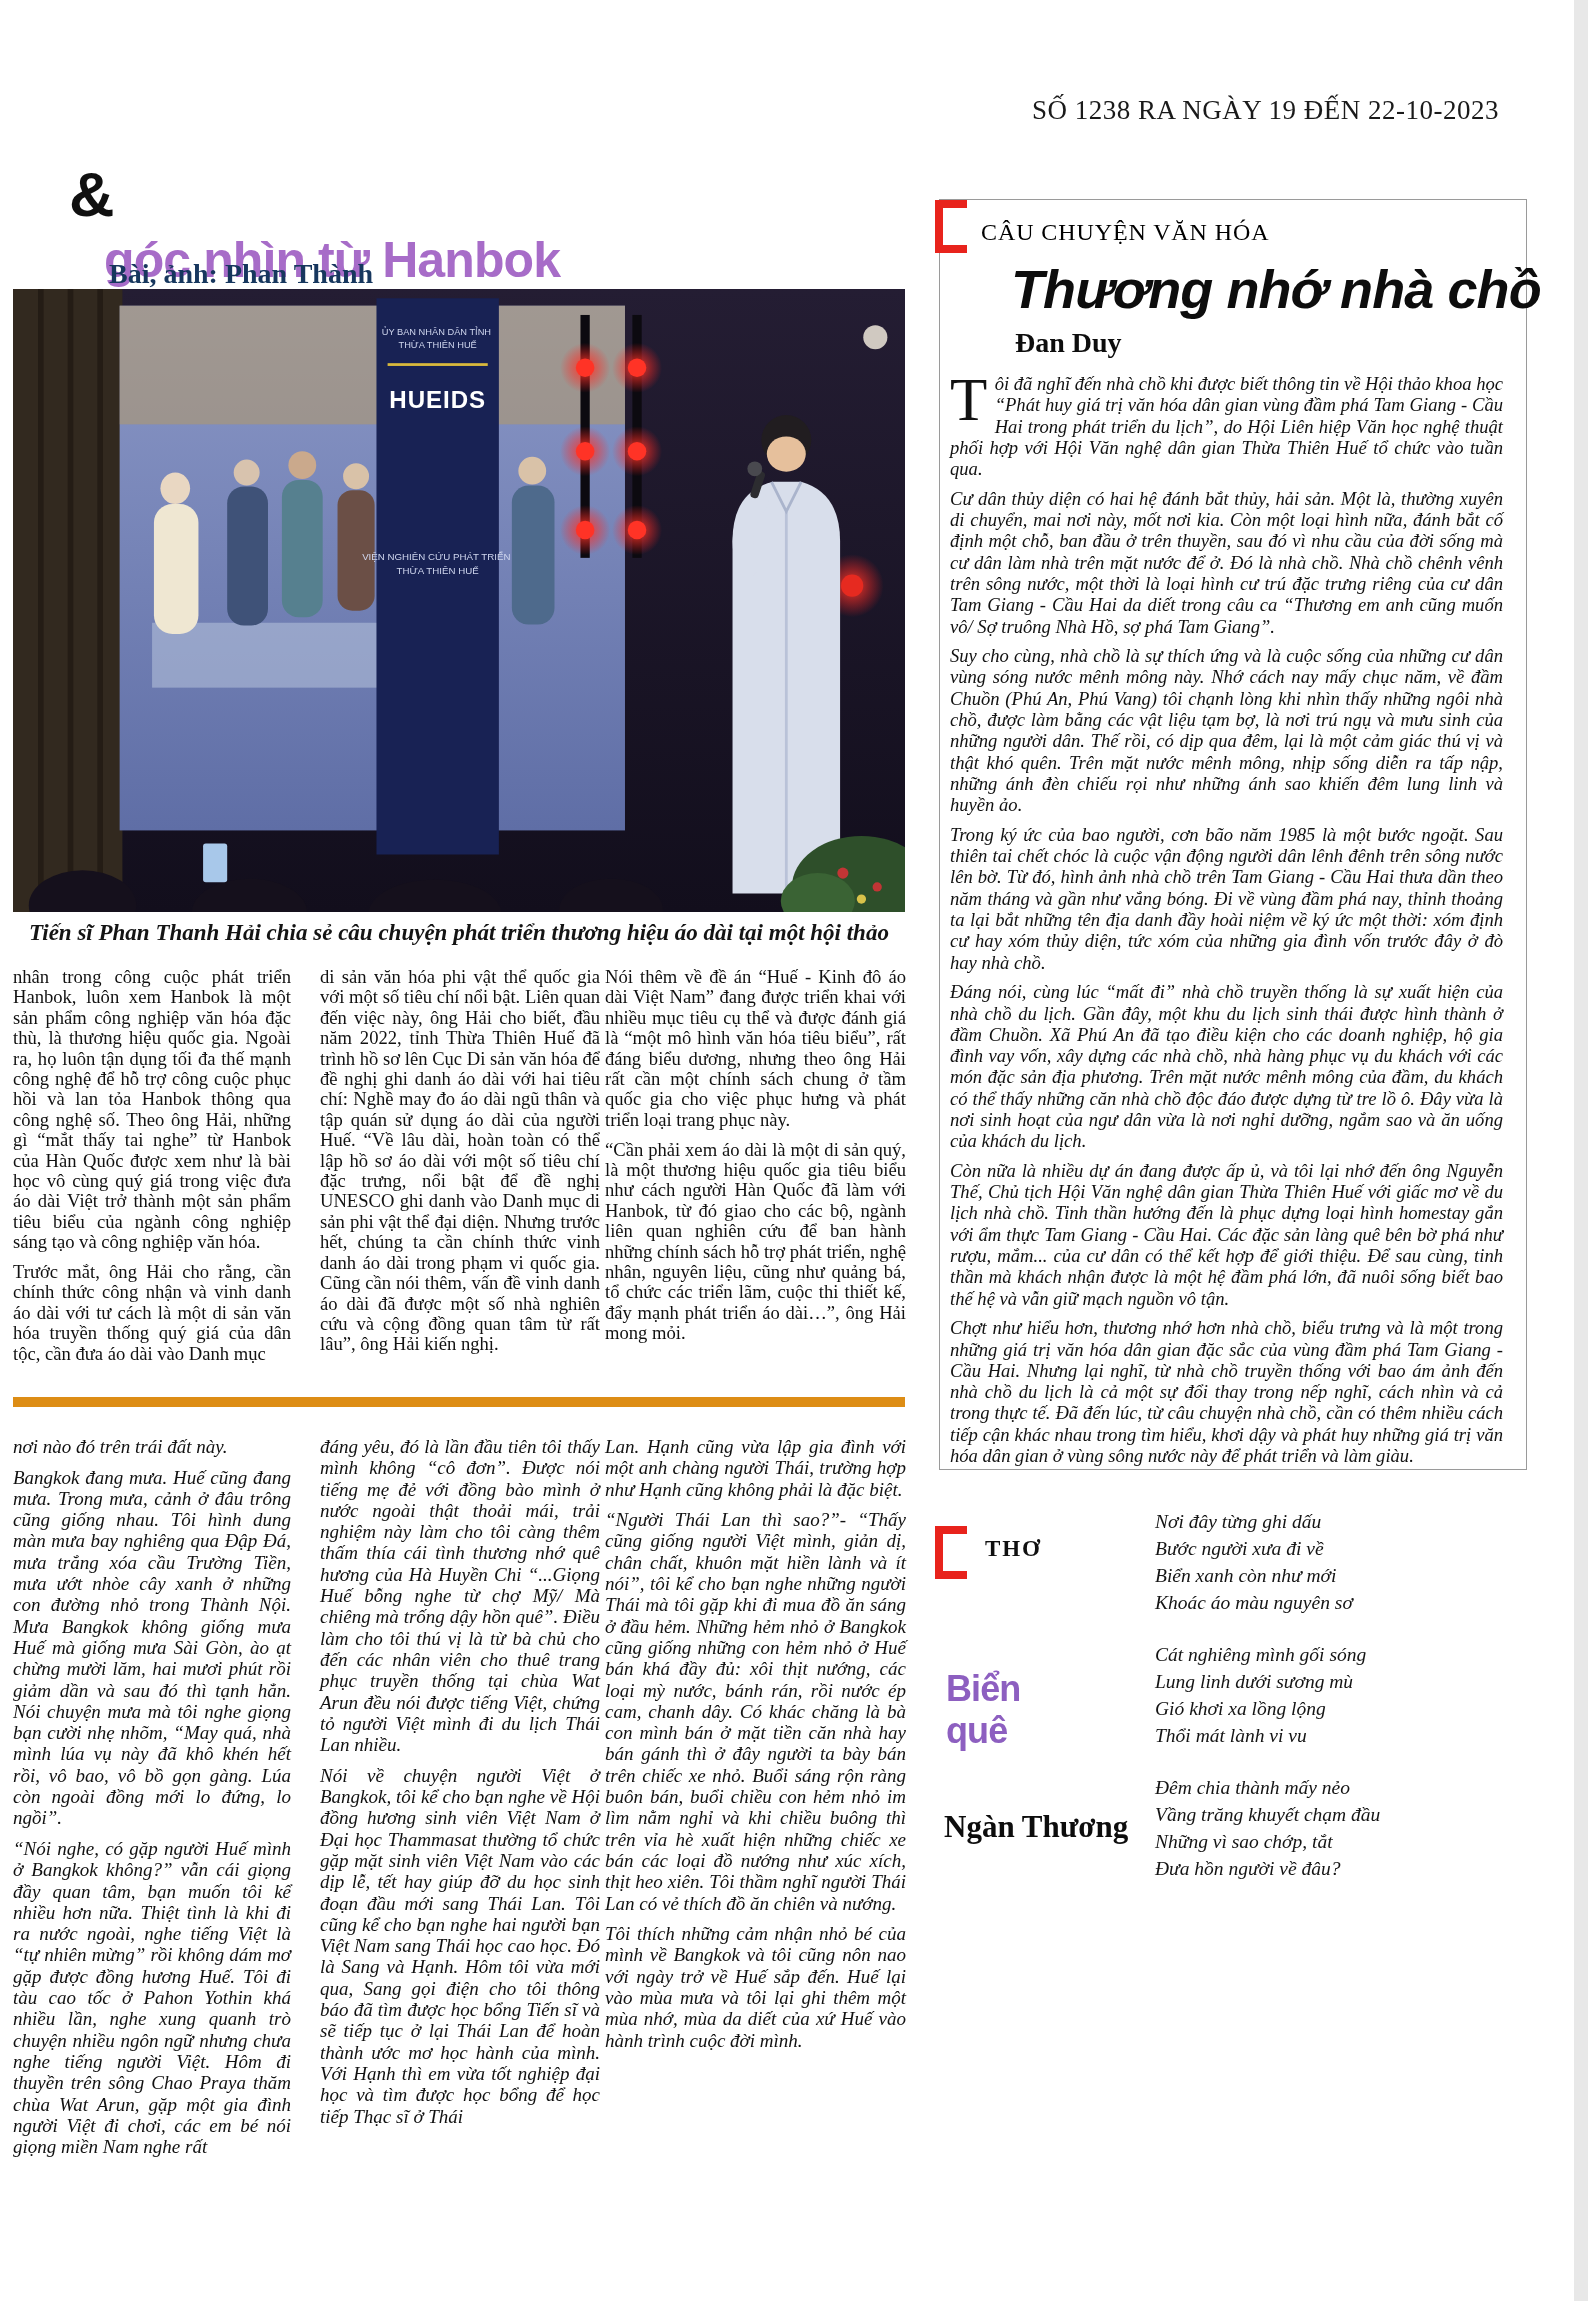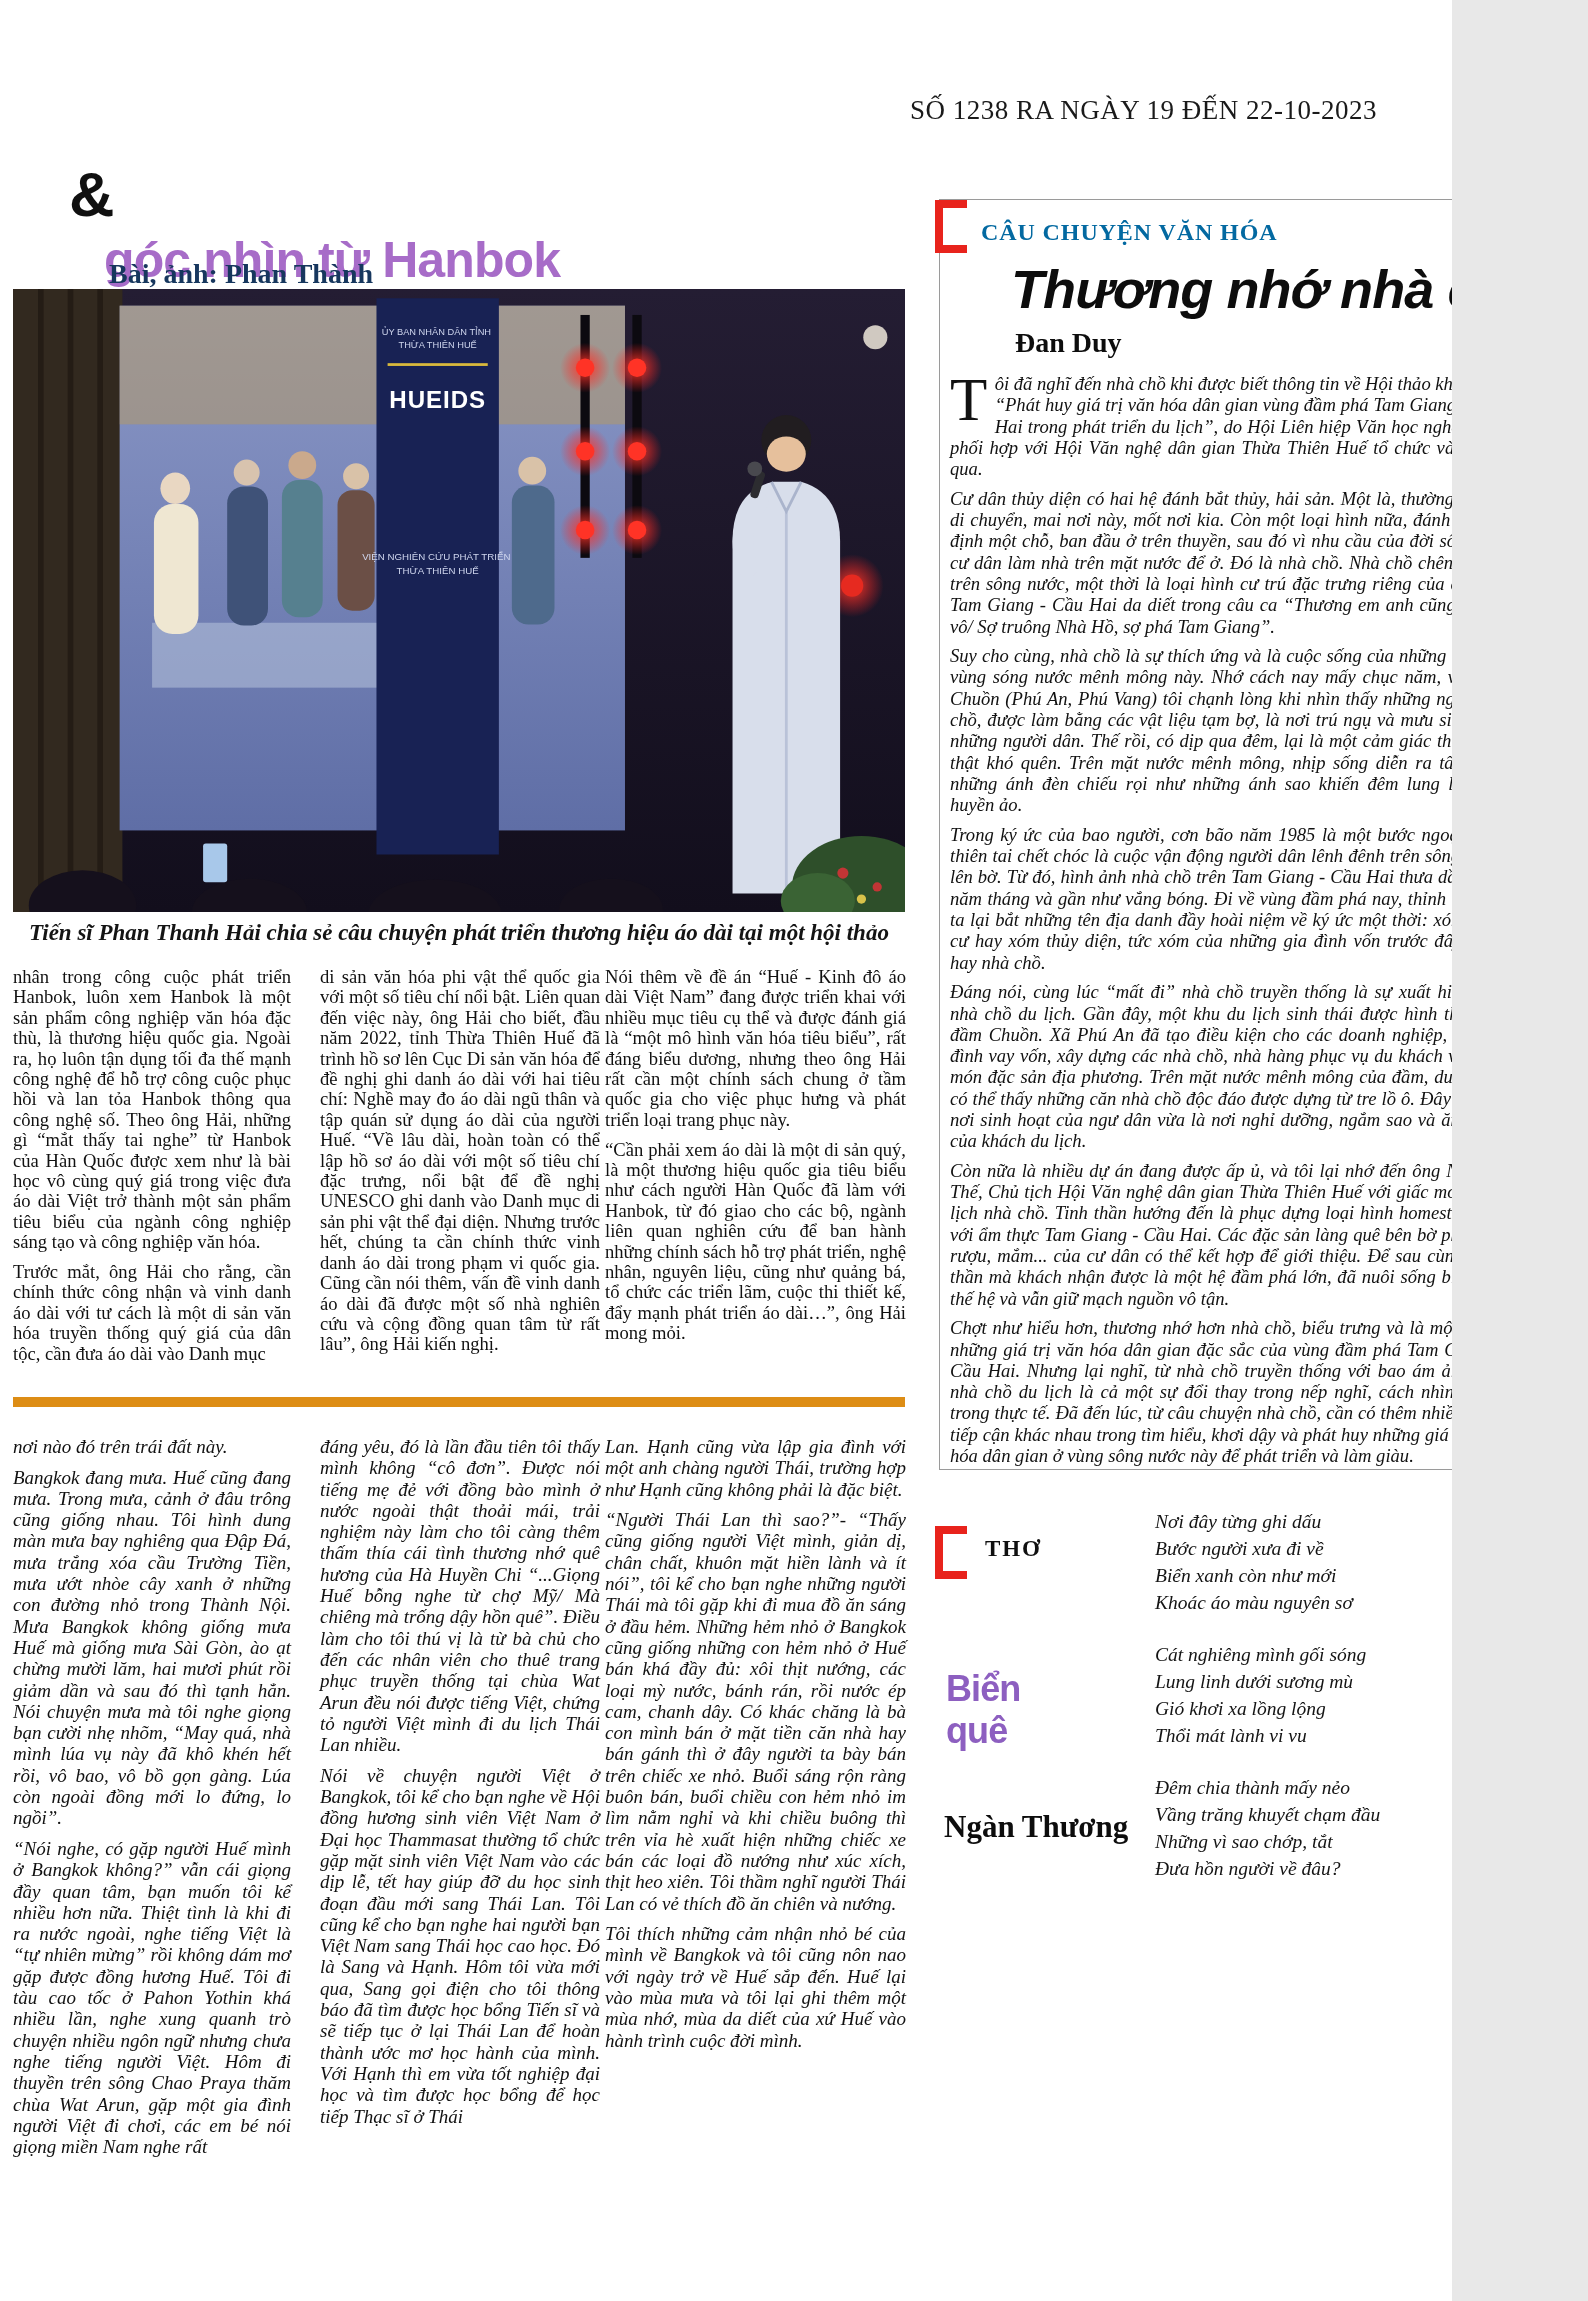--- a/index.html
+++ b/index.html
@@ -1,16 +1,16 @@
 <!DOCTYPE html>
 <html lang="vi" style="--title-blue: #4d6cb3; --subtitle-purple: #a76cc8; --byline-navy: #17375e; --rule-orange: #dd8d15; --kicker-red: #e8231c; --poem-purple: #8d5fc0; --moon-yellow: #f0df3a; --illus-bg: #cdc2da; --figure-purple: #9a6cbb;font-size:15px"><head>
 <meta charset="utf-8">
 <style>
   html,body{margin:0;padding:0;background:#e8e8e8;}
-  .page{position:relative;width:1452px;height:2301px;background:#ffffff;overflow:hidden;
+  .page{position:relative;width:1574px;height:2301px;background:#ffffff;overflow:hidden;
         font-family:"Liberation Serif",serif;color:#111;}
 
   
   .masthead{position:absolute;top:95px;right:75px;font-size:27px;letter-spacing:0.5px;color:#1a1a1a;white-space:nowrap;}
 
   
   .amp{position:absolute;left:69px;top:163px;font-family:"Liberation Sans",sans-serif;
        font-weight:bold;font-size:63px;color:#101010;line-height:1;}
   .title1{position:absolute;left:102px;top:115px;font-family:"Liberation Sans",sans-serif;
           font-weight:bold;font-size:82px;line-height:1.15;letter-spacing:-1.9px;
@@ -39,22 +39,22 @@
   .rule-orange{position:absolute;left:13px;top:1397px;width:892px;height:10.2px;
                background:var(--rule-orange,#dd8d15);}
 
   
   .culture-box{position:absolute;left:939px;top:199px;width:586px;height:1269px;
                border:0.9px solid #9a9a9a;background:#fff;}
   .bracket{position:absolute;width:24px;height:37px;
            border:8.3px solid var(--kicker-red,#e8231c);border-right:none;background:transparent;}
   #cb-bracket{left:935px;top:200px;}
   #po-bracket{left:935px;top:1526px;}
-  .cb-kicker{position:absolute;left:981px;top:219px;font-weight:bold;font-size:24px;
-             letter-spacing:0.9px;color:#0369a1;white-space:nowrap;}
+  .cb-kicker{position:absolute;left:981px;top:219px;font-weight:normal;font-size:24px;
+             letter-spacing:0.9px;color:#000000;white-space:nowrap;}
   .cb-title{position:absolute;left:1011px;top:258px;font-family:"Liberation Sans",sans-serif;
             font-style:italic;font-weight:600;font-size:54px;letter-spacing:-0.9px;color:#0d0d0d;white-space:nowrap;}
   .cb-author{position:absolute;left:1015px;top:327px;font-weight:bold;font-size:28px;color:#0d0d0d;}
   .cb-body{position:absolute;left:950px;top:373px;width:553px;text-align:justify;
            font-style:italic;font-size:18.6px;line-height:21.3px;}
   .cb-body p{margin:0 0 8.3px;}
   .dropcap{float:left;font-size:61px;line-height:50px;padding:1.9px 7.4px 0 0;font-style:normal;}
 
   
   .tho-label{position:absolute;left:985px;top:1536px;font-weight:bold;font-size:23px;

